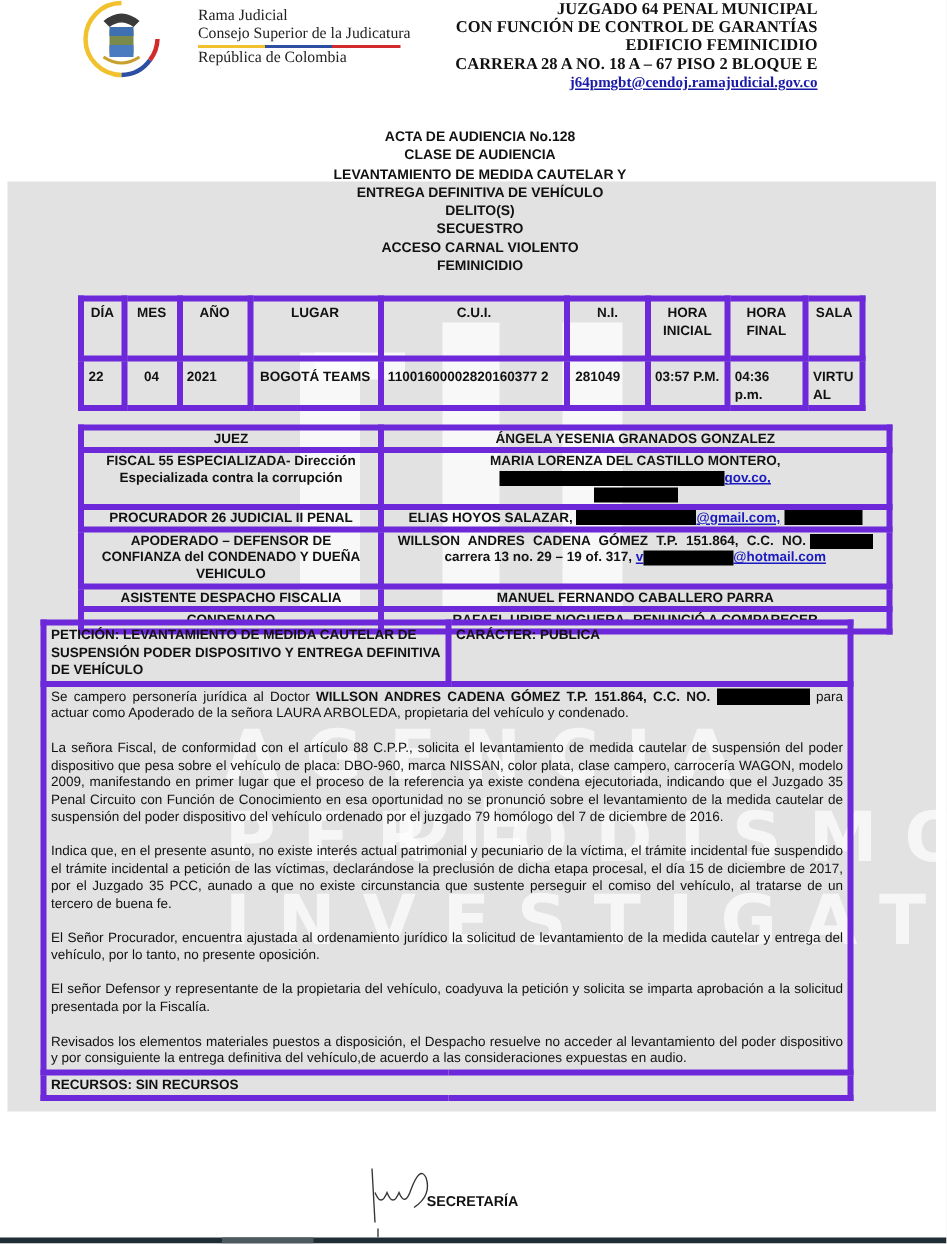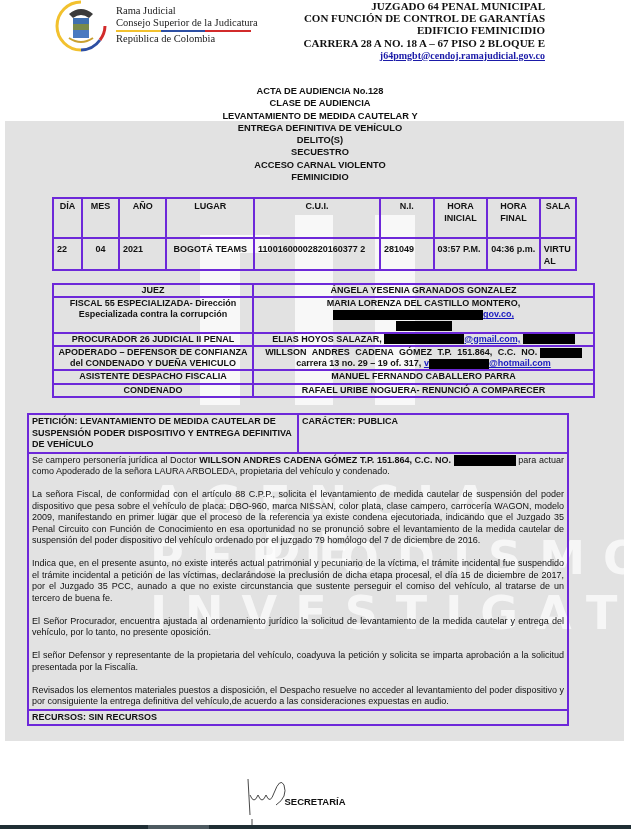--- a/index.html
+++ b/index.html
@@ -22,39 +22,39 @@
     letter-spacing: 18px; font-size: 46px; line-height: 46px;
   }
 
   .content { position: absolute; inset: 0; z-index: 2; }
 
   
   .logo {
     position: absolute; left: 55px; top: 0px; width: 52px; height: 52px;
   }
   .org {
-    position: absolute; left: 116px; top: 5px; font-family: "Liberation Serif", serif;
+    position: absolute; left: 132px; top: 5px; font-family: "Liberation Serif", serif;
     font-size: 10.5px; line-height: 12px; color: #222;
   }
   .org .tri { height: 2px; width: 135px; margin: 1px 0 1px 0;
     background: linear-gradient(90deg,#f2c12e 0 33%,#2d4fa3 33% 66%,#d22b2b 66% 100%); }
   .court {
     position: absolute; right: 86px; top: 0px; text-align: right;
     font-family: "Liberation Serif", serif; font-weight: bold;
     font-size: 11px; line-height: 12.2px; color: #111; width: 330px;
   }
   .court .email { color: #1a1aa8; text-decoration: underline; font-size: 10px; }
 
   .titles {
     position: absolute; left: 180px; top: 85px; width: 280px; text-align: center;
     font-weight: bold; font-size: 9.3px; line-height: 12.3px; color: #111;
   }
 
   table { border-collapse: collapse; position: absolute; font-size: 9px; }
-  td { border: 2px solid #6d28d9; vertical-align: top; padding: 1px 3px; }
+  td { border: 4px solid #6d28d9; vertical-align: top; padding: 1px 3px; }
 
   .t1 { left: 52px; top: 197px; width: 525px; }
   .t1 td { font-weight: bold; line-height: 12px; }
   .t1 .hdr td { height: 40px; text-align: center; }
   .t1 .row td { height: 32px; padding-top: 4px; }
   .c { text-align: center; }
 
   .t2 { left: 52px; top: 283px; width: 543px; text-align: center; }
   .t2 td { font-weight: bold; line-height: 11.2px; padding: 0 4px; }
   .t2 td.lbl { width: 200px; }

